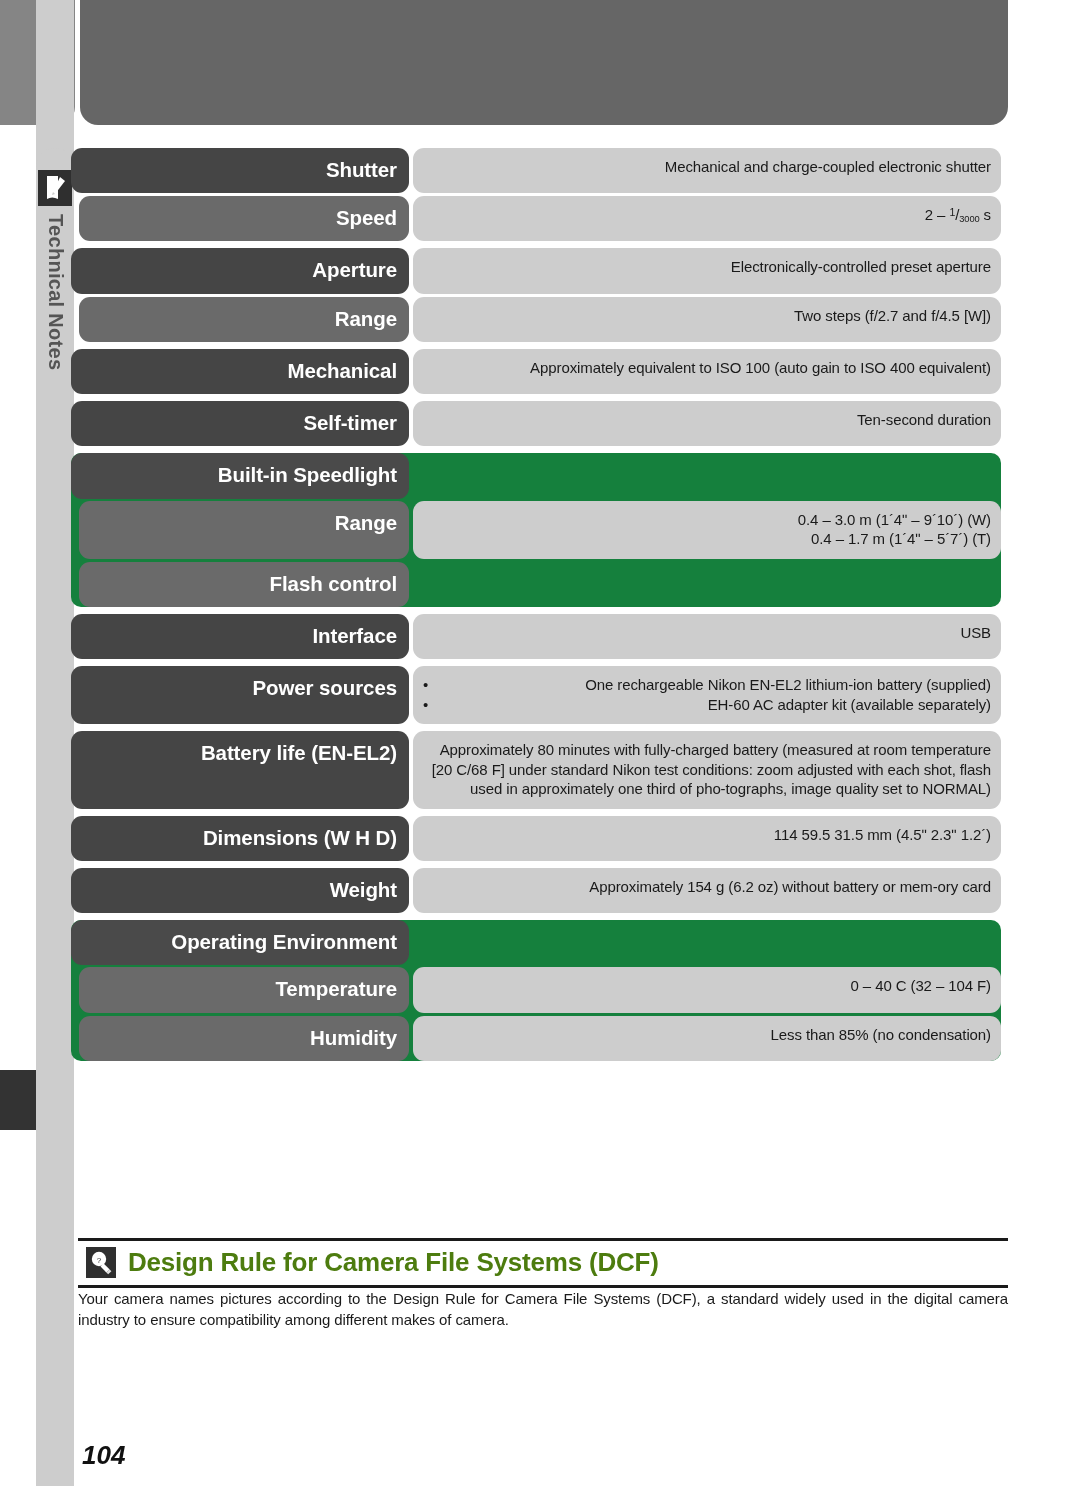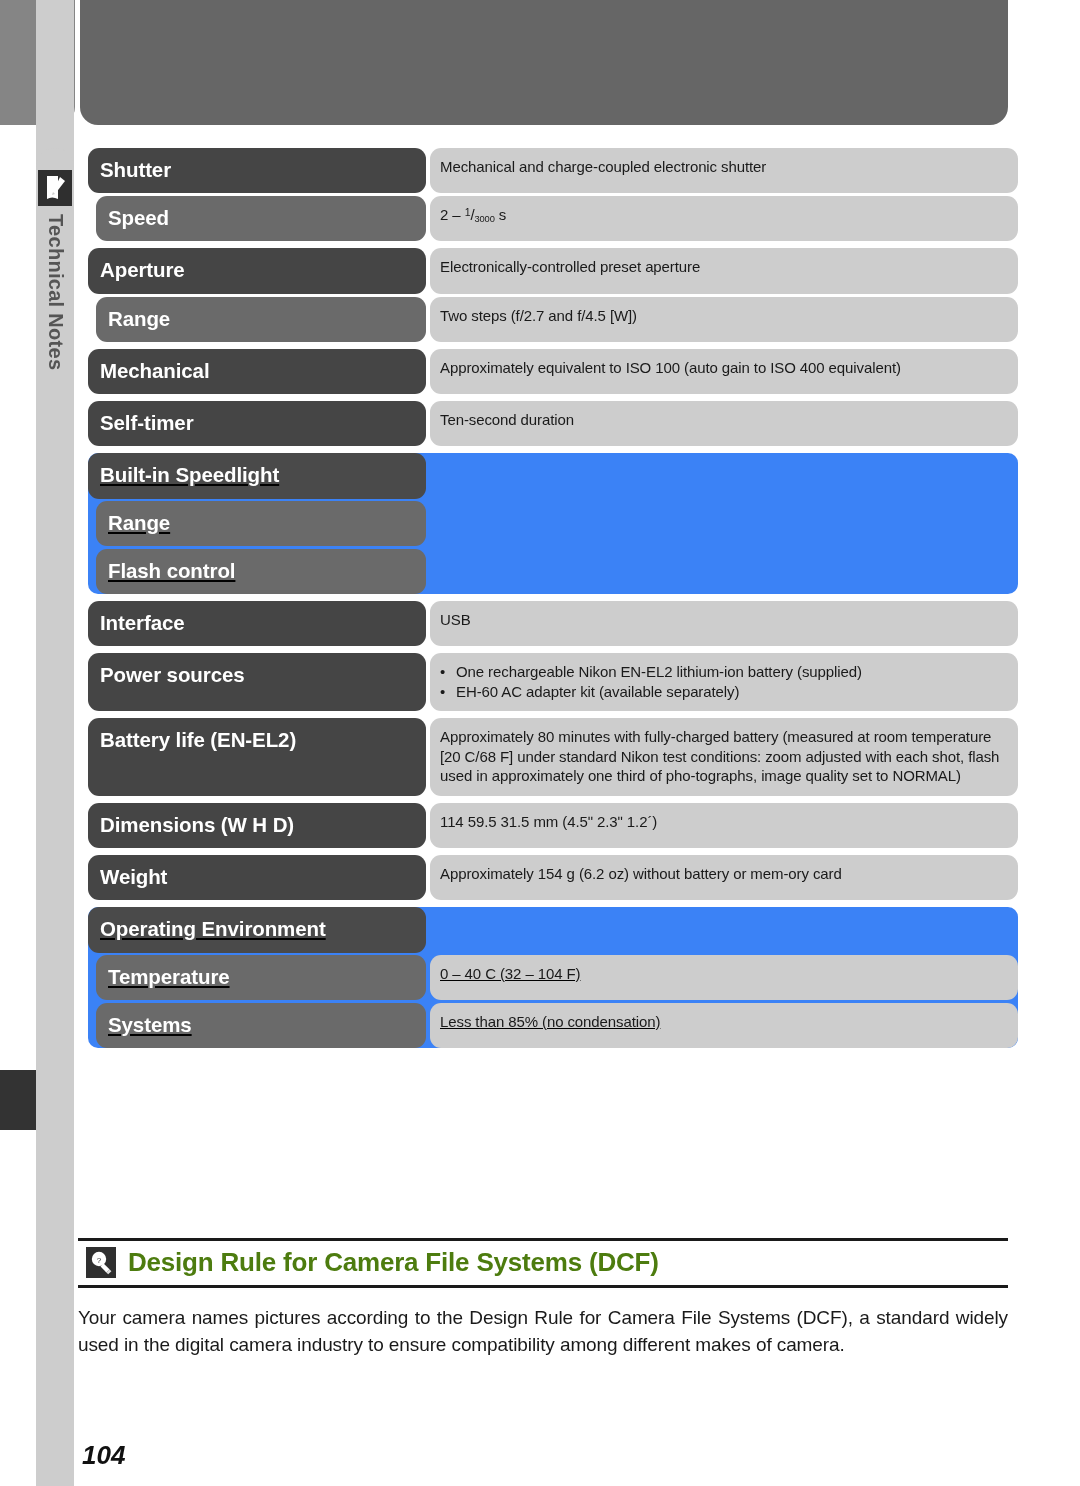--- a/index.html
+++ b/index.html
@@ -90,33 +90,33 @@
     width: 928px;
     height: 145px;
     background: #666666;
     border-bottom-left-radius: 18px;
     border-bottom-right-radius: 18px;
   }
 
   
   #spec-table {
     position: absolute;
-    left: 88px;
+    left: 71px;
     top: 148px;
     width: 930px;
+    text-align: right;
   }
   .spec-group {
     position: relative;
     margin-bottom: 7px;
   }
   .spec-group.group-boxed {
-    background: #3b82f6;
+    background: #15803d;
     border-radius: 10px;
     padding-bottom: 0px;
-    text-decoration: underline;
   }
   .spec-row {
     position: relative;
     display: flex;
     align-items: stretch;
     margin-bottom: 3px;
   }
   .spec-row:last-child { margin-bottom: 4px; }
 
   .label-cell {
@@ -214,22 +214,21 @@
     font-weight: bold;
     color: #4d7c0f;
     letter-spacing: -0.2px;
   }
   #dcf-rule-bottom {
     height: 3px;
     background: #1a1a1a;
     margin-top: 3px;
   }
   #dcf-body {
-    margin-top: 16px;
-    font-size: 19px;
+    font-size: 15px;
     line-height: 1.43;
     color: #1a1a1a;
     text-align: justify;
     letter-spacing: -0.1px;
   }
 
   #page-number {
     position: absolute;
     left: 82px;
     top: 1440px;
@@ -293,20 +292,24 @@
         <div class="value-cell">Ten-second duration</div>
       </div>
     </div>
     <div class="spec-group group-boxed">
       <div class="spec-row group-head">
         <div class="label-cell">Built-in Speedlight</div>
         <div class="value-cell"></div>
       </div>
       <div class="spec-row sub">
         <div class="label-cell">Range</div>
+        <div class="value-cell">
+          <div>0.4 – 3.0 m (1´4ʺ – 9´10´) (W)</div>
+          <div>0.4 – 1.7 m (1´4ʺ – 5´7´) (T)</div>
+        </div>
       </div>
       <div class="spec-row sub">
         <div class="label-cell">Flash control</div>
       </div>
     </div>
     <div class="spec-group">
       <div class="spec-row">
         <div class="label-cell">Interface</div>
         <div class="value-cell">USB</div>
       </div>
@@ -343,21 +346,21 @@
     <div class="spec-group group-boxed">
       <div class="spec-row group-head">
         <div class="label-cell">Operating Environment</div>
         <div class="value-cell"></div>
       </div>
       <div class="spec-row sub">
         <div class="label-cell">Temperature</div>
         <div class="value-cell">0 – 40  C (32 – 104  F)</div>
       </div>
       <div class="spec-row sub">
-        <div class="label-cell">Systems</div>
+        <div class="label-cell">Humidity</div>
         <div class="value-cell">Less than 85% (no condensation)</div>
       </div>
     </div>
   </div>
 
 <div id="dcf-section">
   <div id="dcf-rule-top"></div>
   <div id="dcf-head">
     <div id="dcf-icon">
       <svg width="30" height="31" viewBox="0 0 30 31">

